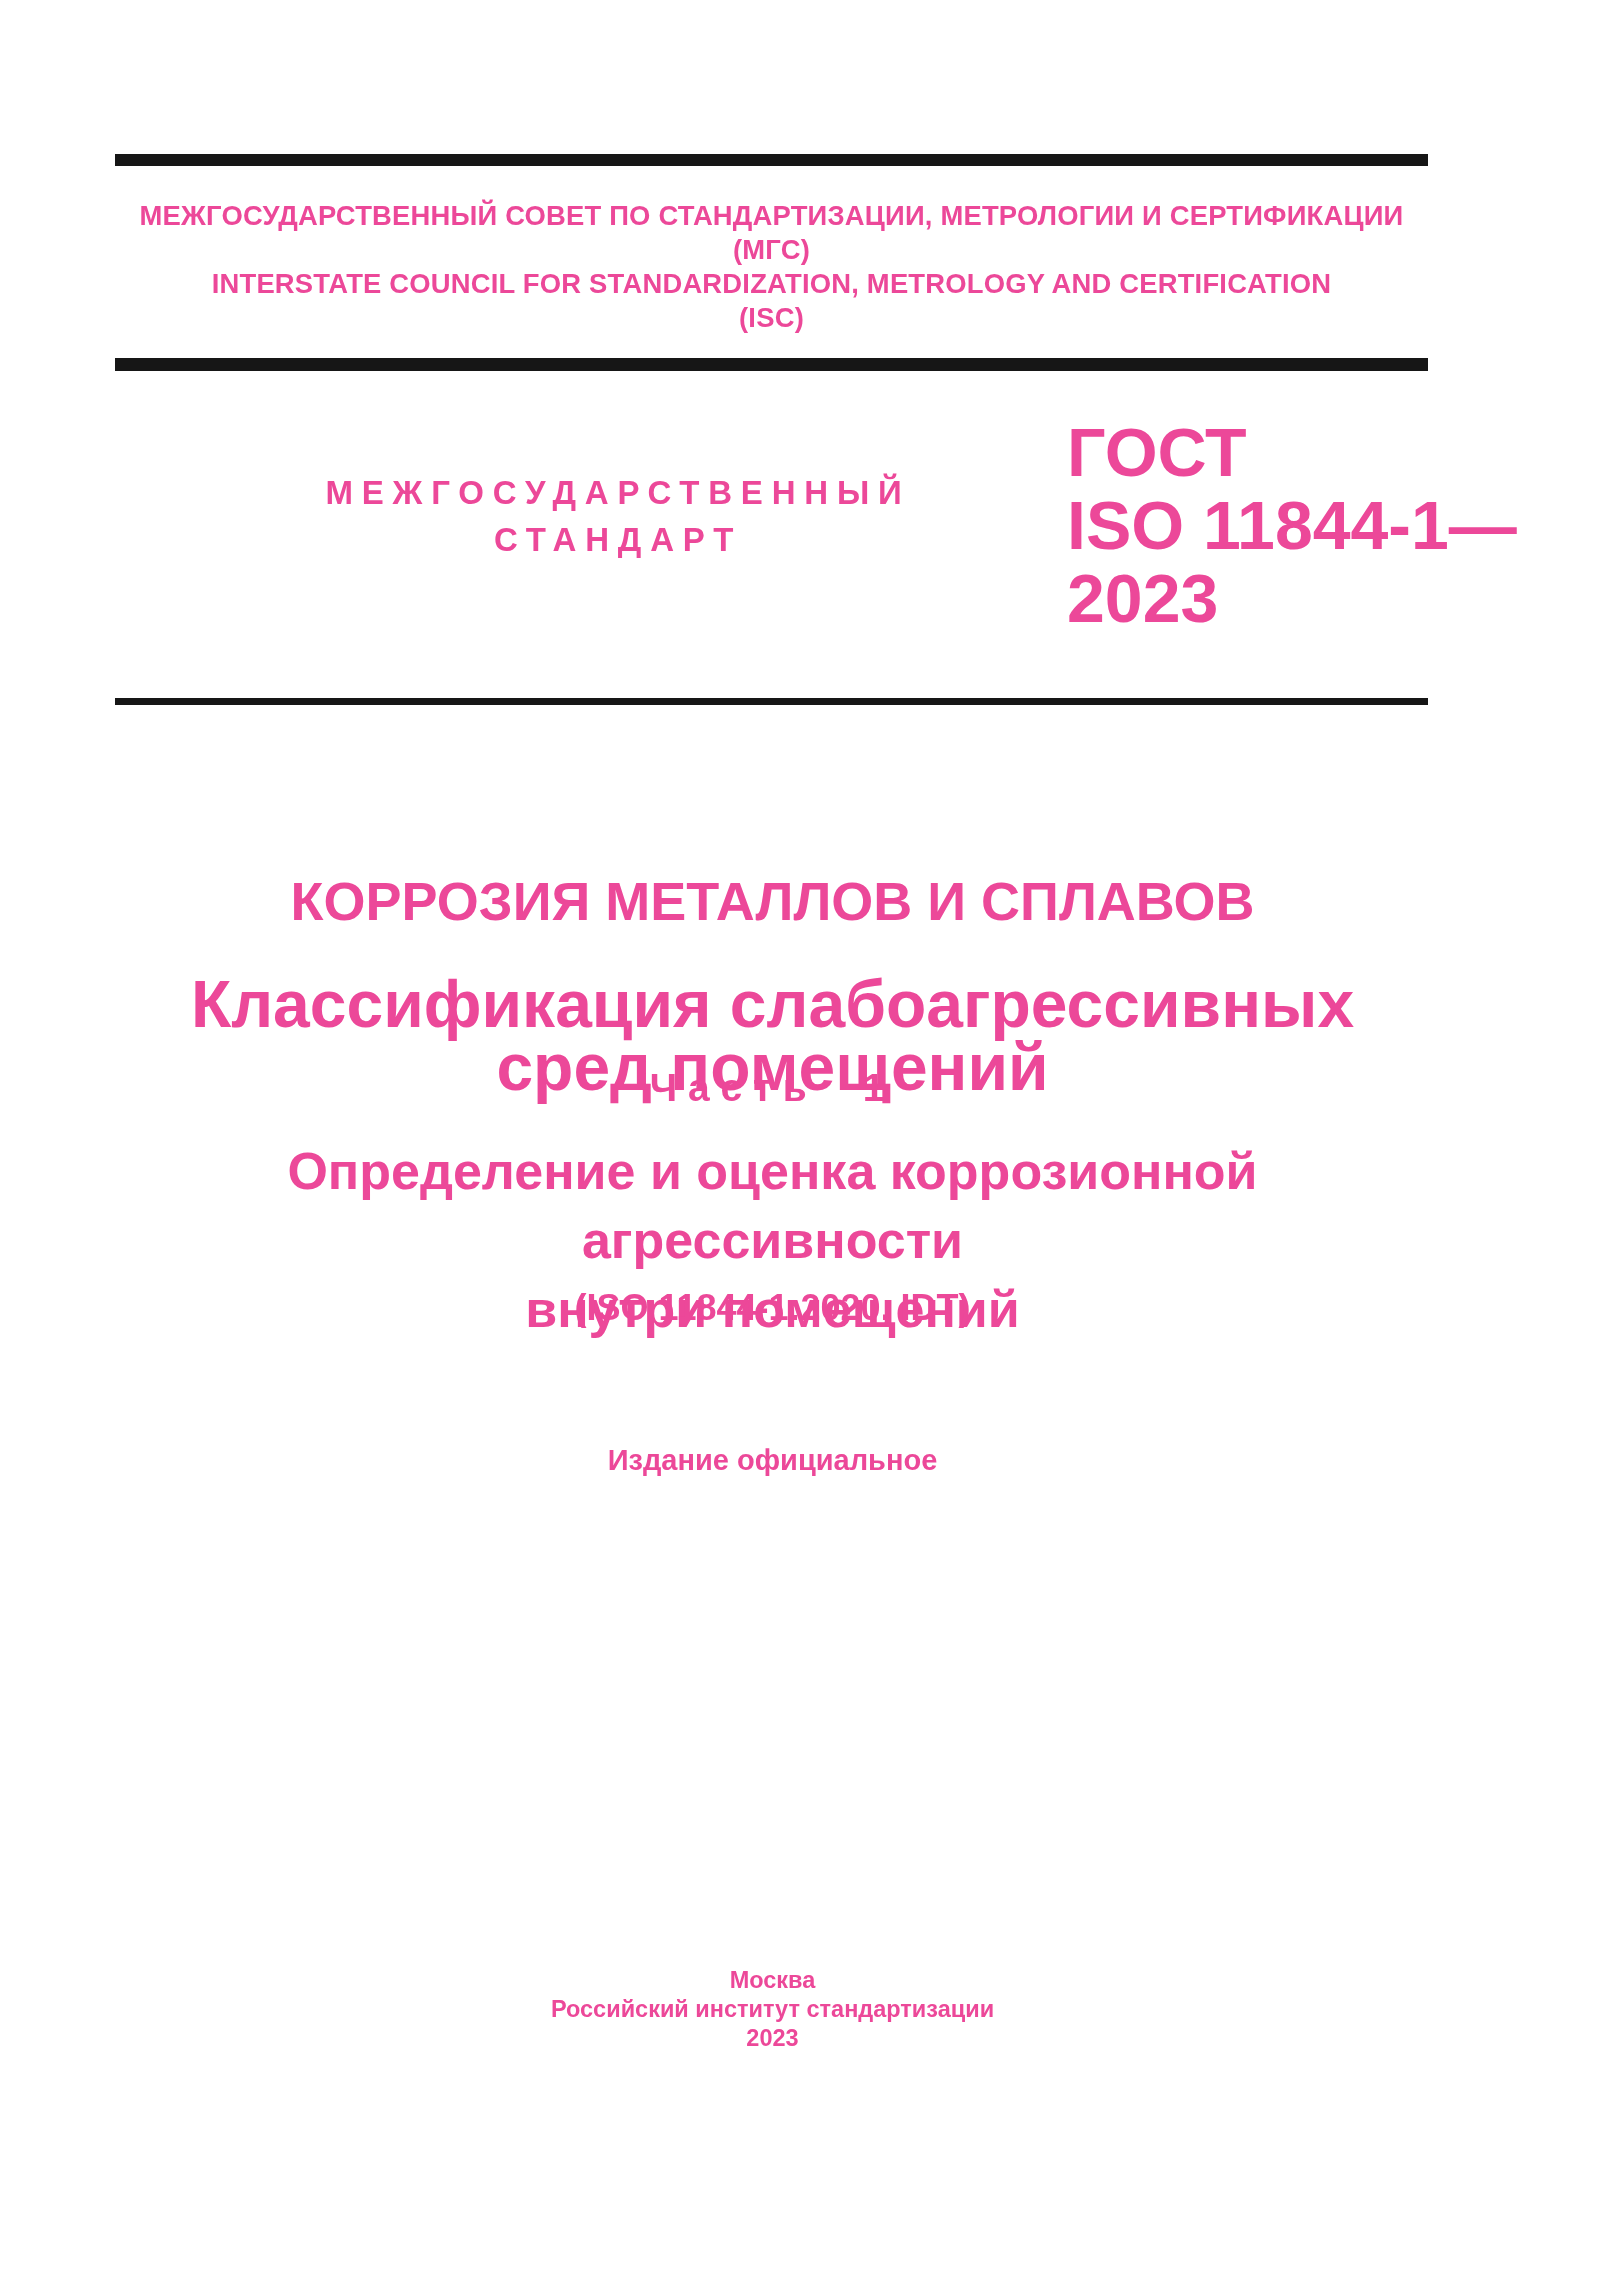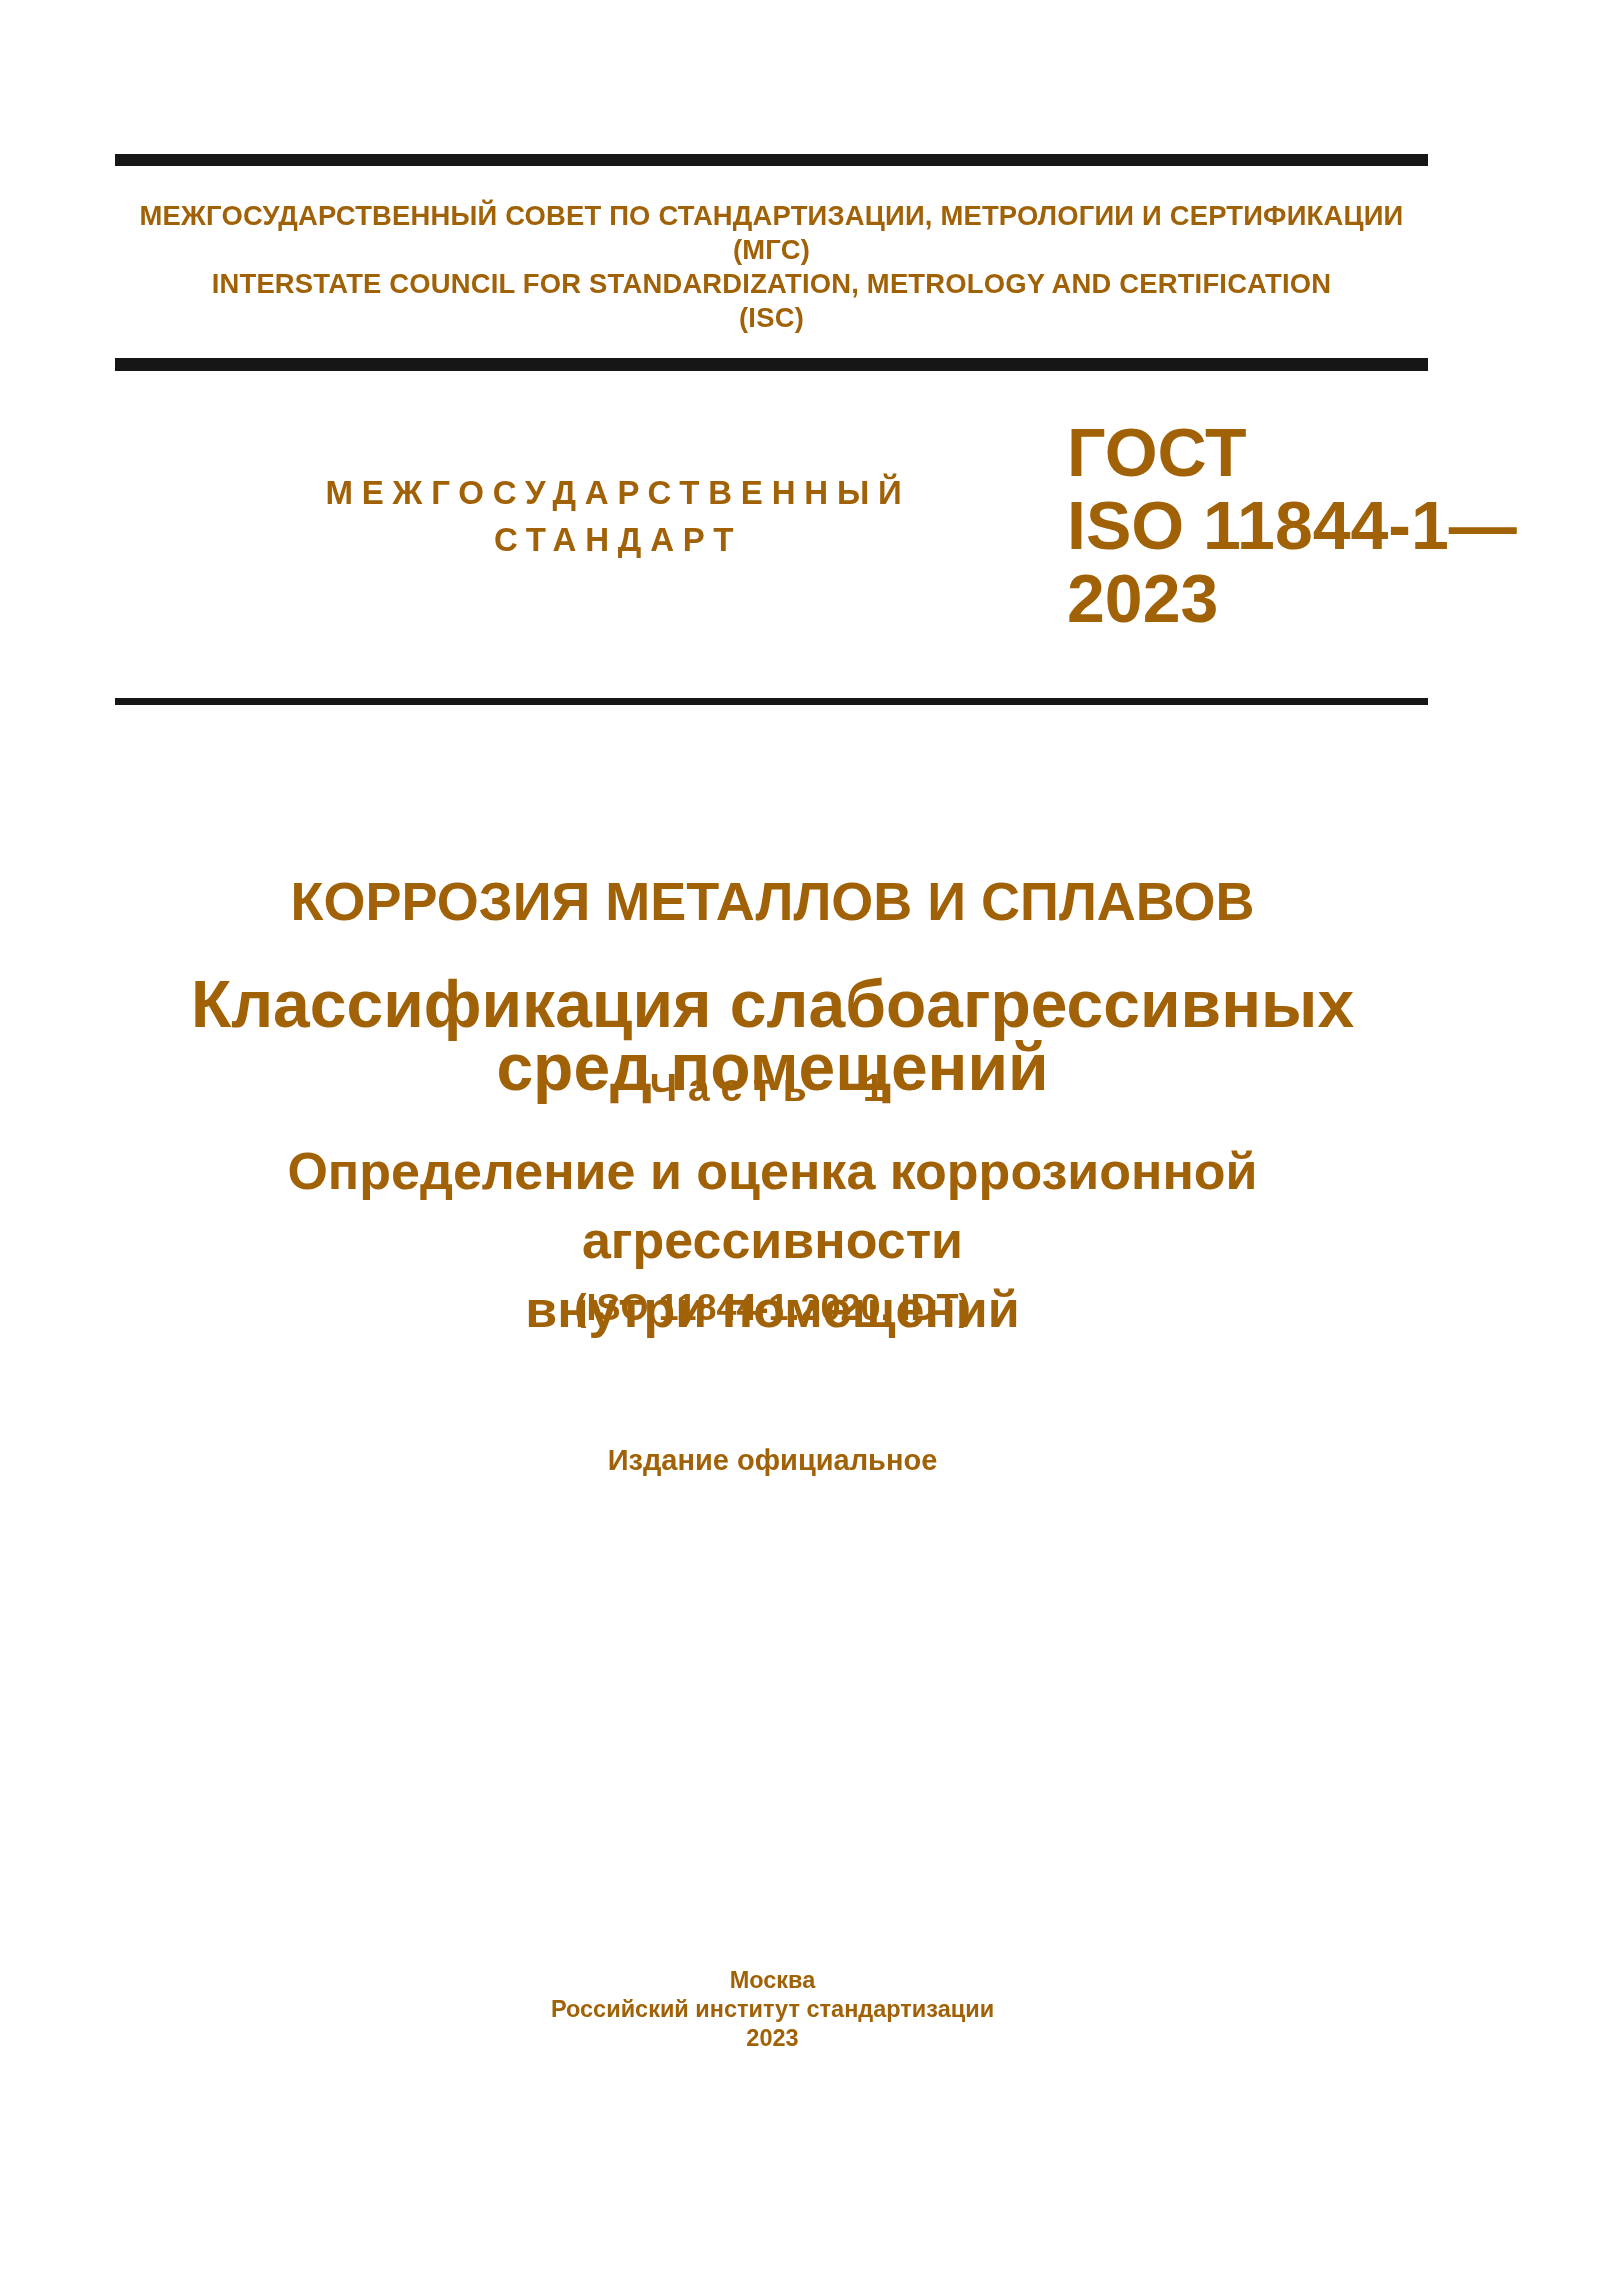--- a/index.html
+++ b/index.html
@@ -6,21 +6,21 @@
     margin: 0;
     padding: 0;
     background: #ffffff;
   }
   .page {
     position: relative;
     width: 1621px;
     height: 2293px;
     background: #ffffff;
     font-family: "Liberation Sans", "DejaVu Sans", sans-serif;
-    color: #a16207;
+    color: #ec4899;
     overflow: hidden;
   }
   .bar {
     position: absolute;
     left: 115px;
     width: 1313px;
     background: #161616;
   }
   .bar-1 { top: 154px; height: 11.8px; }
   .bar-2 { top: 358px; height: 12.7px; }

